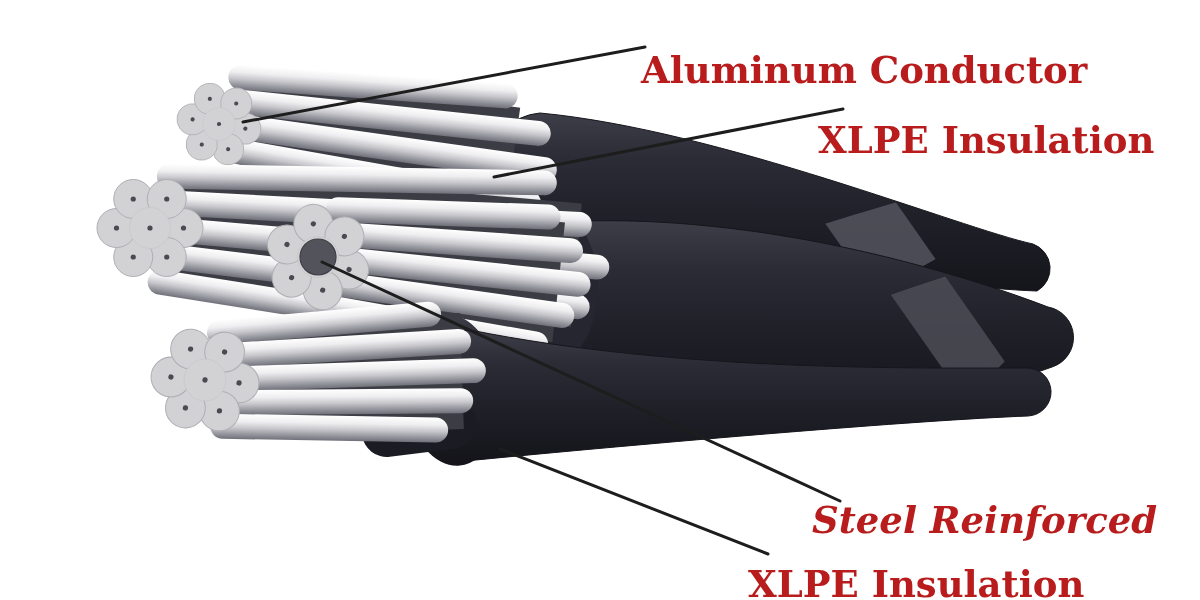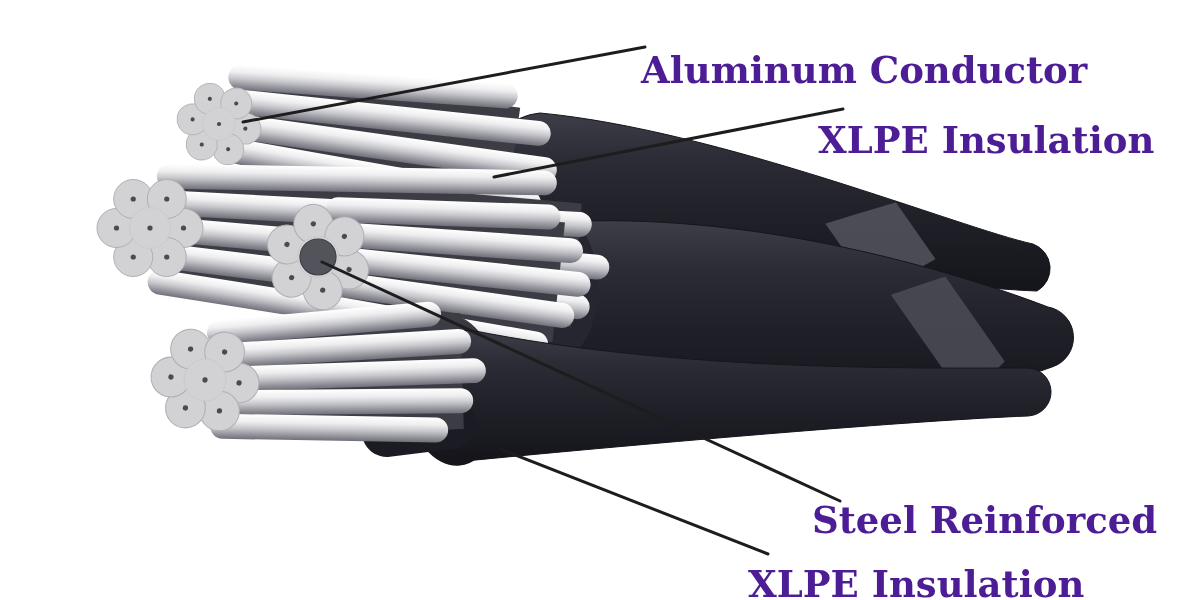--- a/index.html
+++ b/index.html
@@ -1,23 +1,23 @@
 <!DOCTYPE html>
 <html><head>
 <meta charset="utf-8">
 <style>
   html,body{margin:0;padding:0;background:#ffffff;}
   .stage{position:relative;width:1200px;height:600px;overflow:hidden;background:#ffffff;
          font-family:"DejaVu Serif","Liberation Serif",serif;}
   .stage svg{position:absolute;left:0;top:0;}
-  .label{position:absolute;font-weight:700;font-size:37px;color:#4c1d95;
+  .label{position:absolute;font-weight:700;font-size:37px;color:#b91c1c;
          white-space:nowrap;line-height:1.05;letter-spacing:0px;text-align:right;}
   .lbl-aluminum{left:641px;top:51px;}
   .lbl-xlpe-top{left:818px;top:121px;}
-  .lbl-steel{left:812px;top:501px;}
+  .lbl-steel{left:812px;top:501px;font-style:italic;}
   .lbl-xlpe-bottom{left:748px;top:565px;}
 </style>
 </head>
 <body>
 
 <div class="stage">
 
   <svg width="1200" height="600" viewBox="0 0 1200 600" aria-hidden="true">
     <defs>
       <linearGradient id="strandGrad" x1="0" y1="0" x2="0" y2="1">

